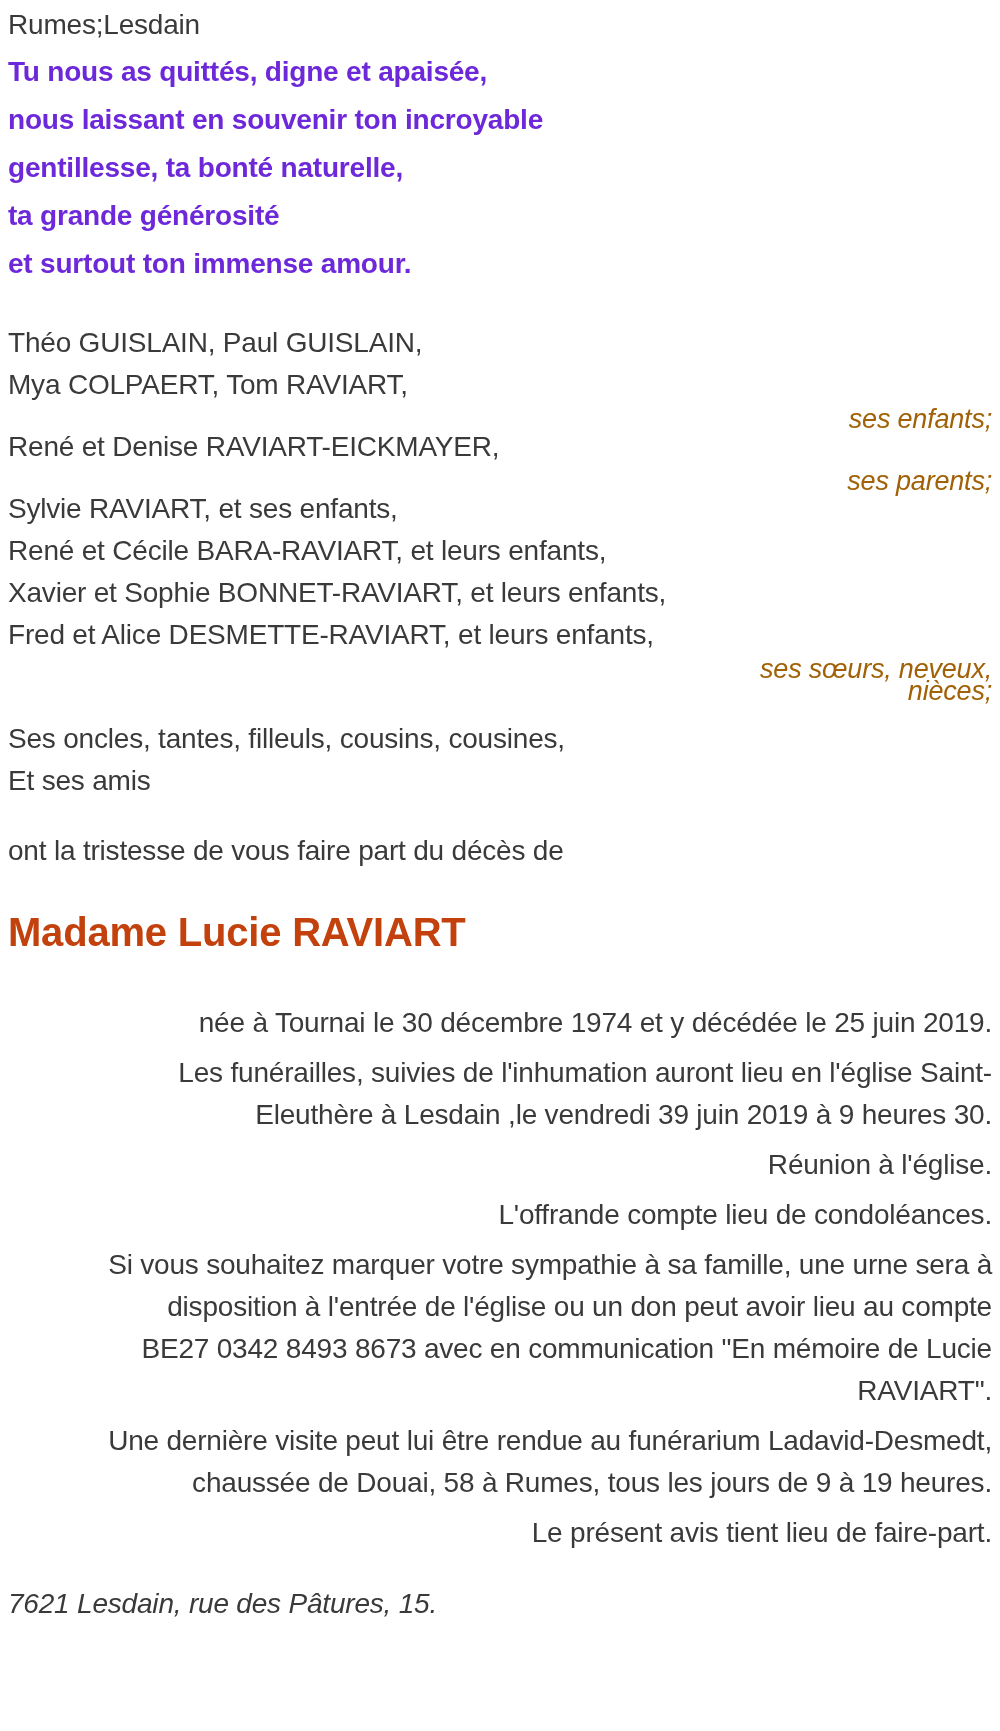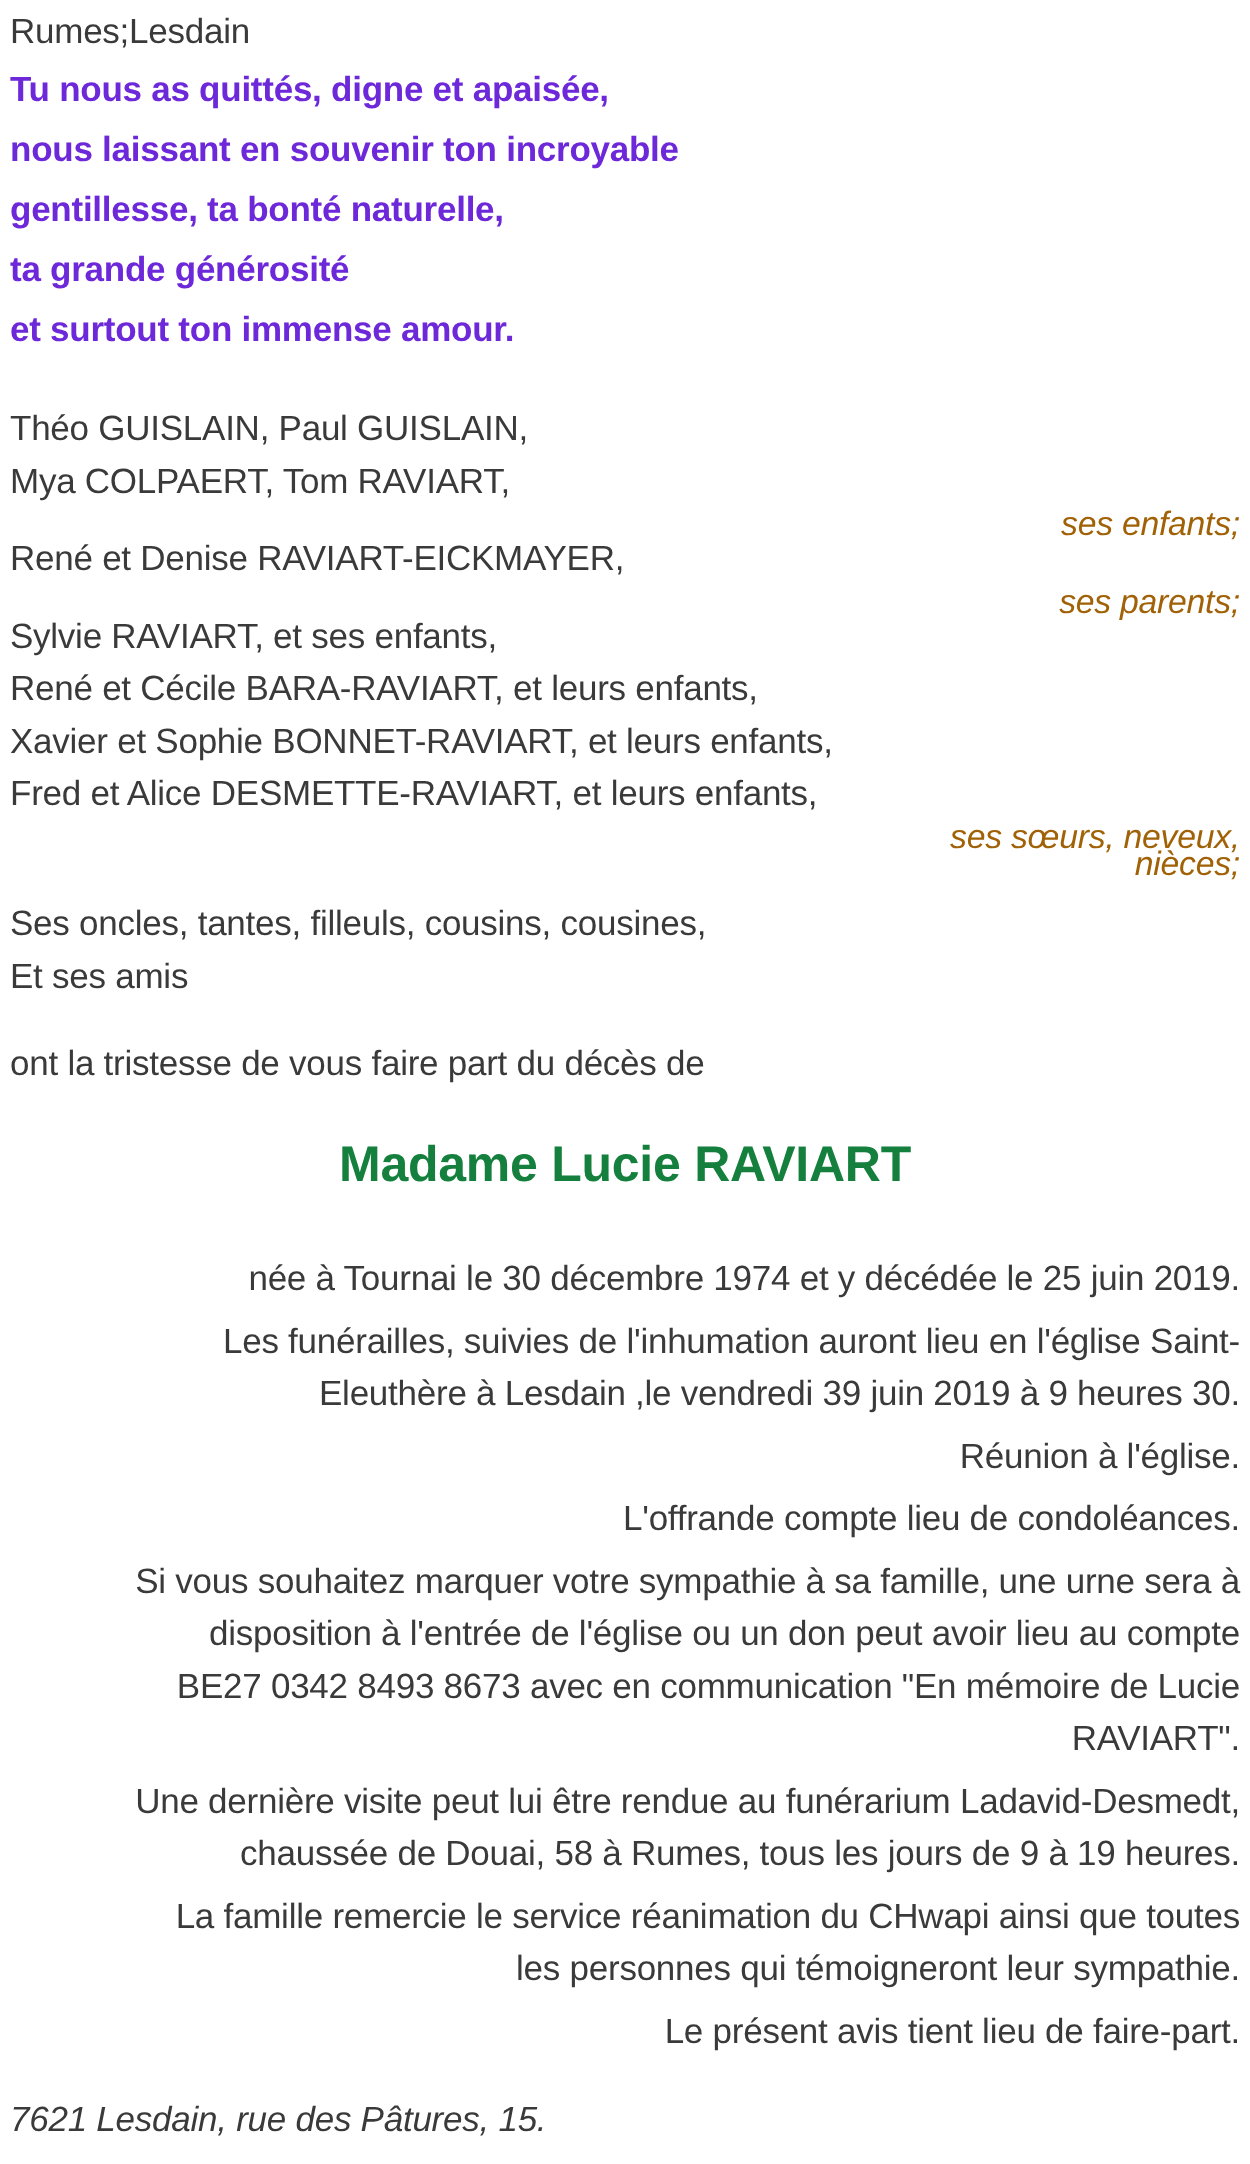--- a/index.html
+++ b/index.html
@@ -38,26 +38,25 @@
     text-align: right;
     white-space: nowrap;
     margin: -2px 0 -8px 0;
     color: #a16207;
   }
   .group4 { margin-top: 20px; }
   .announcement { margin-top: 28px; }
   .deceased {
     font-size: 40px;
     font-weight: 700;
-    color: #15803d;
+    color: #c2410c;
     line-height: 48px;
     margin: 36px 0 46px 0;
     white-space: nowrap;
     letter-spacing: -0.2px;
-    text-align: center;
   }
   .para { margin: 0 0 8px 0; text-align: right; }
   .address { margin-top: 29px; font-style: italic; }
 </style>
 </head>
 <body>
 
 <div>
 
   <div class="location">Rumes;Lesdain</div>
@@ -121,23 +120,19 @@
       <div class="line">Si vous souhaitez marquer votre sympathie à sa famille, une urne sera à</div>
       <div class="line">disposition à l'entrée de l'église ou un don peut avoir lieu au compte</div>
       <div class="line">BE27 0342 8493 8673 avec en communication "En mémoire de Lucie</div>
       <div class="line">RAVIART".</div>
     </div>
     <div class="para">
       <div class="line">Une dernière visite peut lui être rendue au funérarium Ladavid-Desmedt,</div>
       <div class="line">chaussée de Douai, 58 à Rumes, tous les jours de 9 à 19 heures.</div>
     </div>
     <div class="para">
-      <div class="line">La famille remercie le service réanimation du CHwapi ainsi que toutes</div>
-      <div class="line">les personnes qui témoigneront leur sympathie.</div>
-    </div>
-    <div class="para">
       <div class="line">Le présent avis tient lieu de faire-part.</div>
     </div>
   </div>
 
   <div class="line address">7621 Lesdain, rue des Pâtures, 15.</div>
 
 </div>
 
 </body></html>

